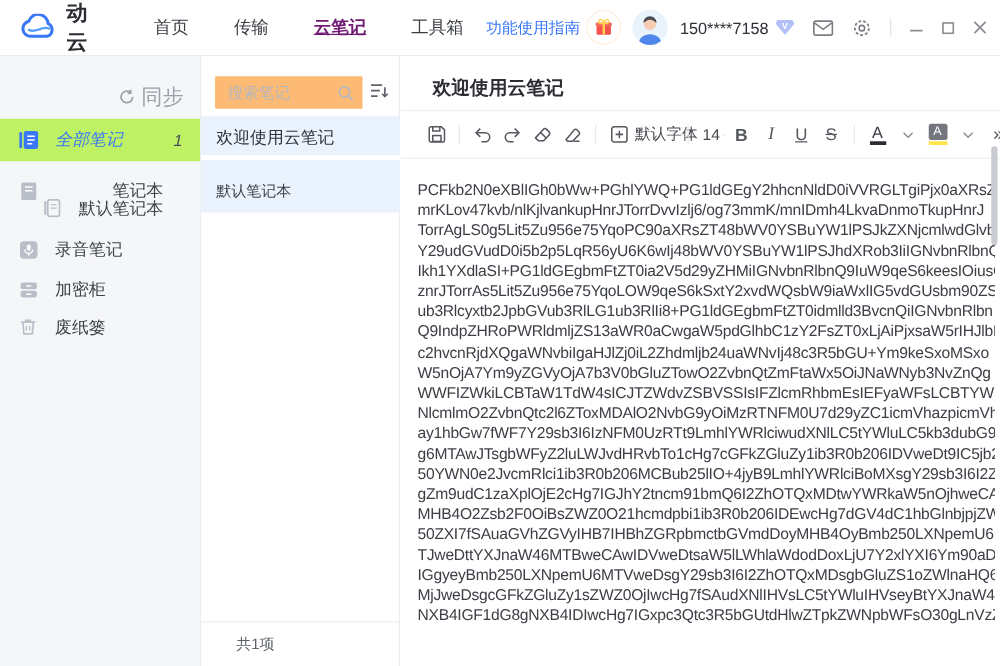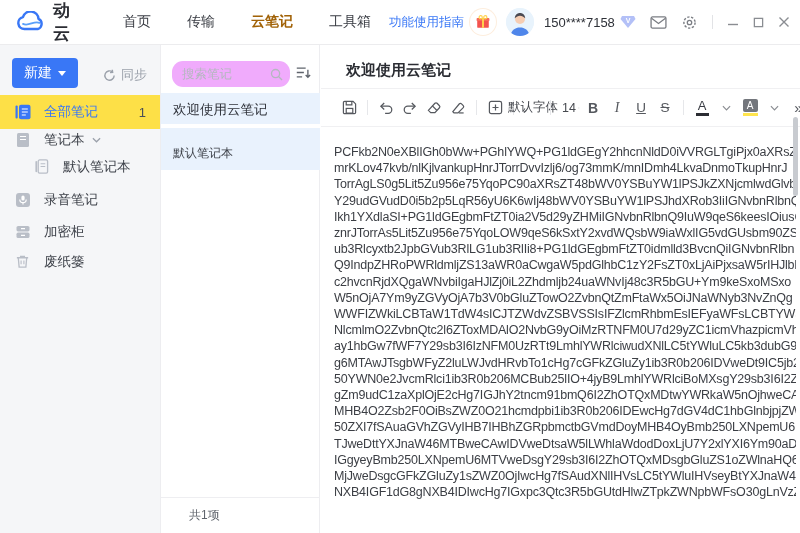--- a/index.html
+++ b/index.html
@@ -7,52 +7,52 @@
        background:#fff;position:relative;-webkit-font-smoothing:antialiased;}
   .app{position:absolute;inset:0;width:800px;height:533px;background:#fff;}
 
   
   .header{position:absolute;left:0;top:0;width:800px;height:45px;background:#fff;
           border-bottom:1px solid #ececee;display:flex;align-items:center;box-sizing:border-box;}
   .logo-wrap{display:flex;align-items:center;padding-left:16px;}
   .app-title{font-size:17px;font-weight:bold;color:#2b2d33;margin-left:7px;letter-spacing:1px;}
   .nav{display:flex;align-items:flex-end;margin-left:34px;}
   .nav-item{font-size:14px;color:#3a3d44;margin:0 18px;cursor:pointer;white-space:nowrap;}
-  .nav-item.active{color:#a16207;font-weight:bold;}
+  .nav-item.active{color:#701a75;font-weight:bold;text-decoration:underline;}
   .hright{margin-left:auto;display:flex;align-items:center;padding-right:12px;}
   .guide{font-size:12.5px;color:#3977F6;white-space:nowrap;}
   .gift{width:26px;height:26px;border-radius:50%;background:#fff;box-shadow:0 0 0 1px #fdeede;
         display:flex;align-items:center;justify-content:center;margin-left:6px;}
   .avatar{width:28px;height:28px;border-radius:50%;background:#e8f3fc;overflow:hidden;margin-left:10px;
           display:flex;align-items:flex-end;justify-content:center;}
   .phone{font-size:13px;color:#2e3138;margin-left:10px;white-space:nowrap;}
   .vbadge{margin-left:5px;display:flex;align-items:center;}
   .hicon{margin-left:14px;display:flex;align-items:center;cursor:pointer;}
   .hsep{width:1px;height:14px;background:#e2e3e6;margin-left:14px;}
 
   
   .sidebar{position:absolute;left:0;top:45px;width:160px;height:488px;background:#f5f6f8;}
   .new-btn{position:absolute;left:12px;top:13px;width:66px;height:30px;background:#3977F6;border-radius:4px;
            color:#fff;font-size:14px;display:flex;align-items:center;justify-content:center;cursor:pointer;}
   .new-caret{width:0;height:0;border-left:4px solid transparent;border-right:4px solid transparent;
              border-top:5px solid #fff;margin-left:6px;}
-  .sync{position:absolute;right:13px;top:21px;display:flex;align-items:center;color:#9ba1ab;font-size:13px;cursor:pointer;}
+  .sync{position:absolute;right:13px;top:21px;display:flex;align-items:center;color:#9ba1ab;font-size:17px;cursor:pointer;}
   .srow{position:absolute;left:0;width:160px;display:flex;align-items:center;cursor:pointer;}
   .srow .ic{width:16px;height:16px;margin-left:15px;flex:none;display:flex;}
   .srow .lbl{font-size:13.5px;color:#3f434b;margin-left:13px;white-space:nowrap;}
-  .srow.active{background:#fde047;}
+  .srow.active{background:#bef264;font-style:italic;}
   .srow.active .lbl{color:#3977F6;}
   .srow .cnt{margin-left:auto;margin-right:14px;font-size:13px;color:#4a4f57;}
   .srow .chev{margin-left:7px;display:flex;}
   .srow.sub .ic{margin-left:34px;}
 
   
   .notelist{position:absolute;left:160px;top:45px;width:160px;height:488px;background:#fff;
             border-left:1px solid #ededf0;border-right:1px solid #ededf0;box-sizing:border-box;}
-  .search-box{position:absolute;left:11px;top:16px;width:118px;height:26px;background:#f0abfc;border-radius:11px;
+  .search-box{position:absolute;left:11px;top:16px;width:118px;height:26px;background:#fdba74;border-radius:1px;
               display:flex;align-items:center;}
   .search-box input{border:0;background:transparent;outline:none;width:86px;margin-left:8px;
                     font-size:12.5px;color:#444;font-family:inherit;}
   .search-box input::placeholder{color:#b4b8bf;}
   .sorticon{position:absolute;right:8px;top:20px;cursor:pointer;display:flex;}
   .note-item{position:absolute;left:0;top:48px;width:159px;cursor:pointer;}
   .ni-block1{background:#e9f2fd;height:31px;padding:8px 12px 0;box-sizing:border-box;}
   .ni-title{font-size:13.5px;color:#2f323a;white-space:nowrap;overflow:hidden;}
   .ni-gap{height:4px;background:#fff;}
   .ni-block2{background:#e9f2fd;height:42px;padding:17px 12px 0;box-sizing:border-box;}
@@ -163,45 +163,41 @@
       </span>
       <span class="hicon">
         <svg width="12" height="12" viewBox="0 0 12 12">
             <path d="M1.5 1.5l9 9M10.5 1.5l-9 9" stroke="#8a8d92" stroke-width="1.4"></path>
           </svg>
       </span>
     </div>
   </div>
 
   <div class="sidebar">
-    <div class="new-btn">
-      <span>新建</span>
-      <span class="new-caret"></span>
-    </div>
     <div class="sync">
       <svg width="13" height="13" viewBox="0 0 14 14" style="margin-right:5px">
         <path d="M12 7a5 5 0 1 1-1.8-3.8" fill="none" stroke="#9ba1ab" stroke-width="1.5"></path>
         <path d="M10 .8l.4 2.8-2.8.3" fill="none" stroke="#9ba1ab" stroke-width="1.5"></path>
       </svg>
       <span>同步</span>
     </div>
 
     <div class="srow active" style="top:50px;height:34px;">
       <span class="ic">
         <svg width="16" height="16" viewBox="0 0 16 16">
           <rect x="0.5" y="1.5" width="2.2" height="13" rx="1" fill="#3977F6"></rect>
           <rect x="4" y="0.8" width="11.5" height="14.4" rx="2" fill="#3977F6"></rect>
           <path d="M6.8 5h6M6.8 8h6M6.8 11h4" stroke="#fff" stroke-width="1.2"></path>
         </svg>
       </span>
       <span class="lbl">全部笔记</span>
       <span class="cnt">1</span>
     </div>
 
-    <div class="srow" style="top:81px;height:28px;">
+    <div class="srow" style="top:94px;height:28px;gap:46px;">
       <span class="ic">
         <svg width="16" height="16" viewBox="0 0 16 16">
           <rect x="2" y="1" width="12" height="14" rx="1.5" fill="#b9bec7"></rect>
           <path d="M5 4.5h6M5 7.5h6" stroke="#fff" stroke-width="1.2"></path>
         </svg>
       </span>
       <span class="lbl">笔记本</span>
       <span class="chev">
         <svg width="9" height="6" viewBox="0 0 10 6">
             <path d="M1 1l4 4 4-4" fill="none" stroke="#9ba1ab" stroke-width="1.4"></path>

